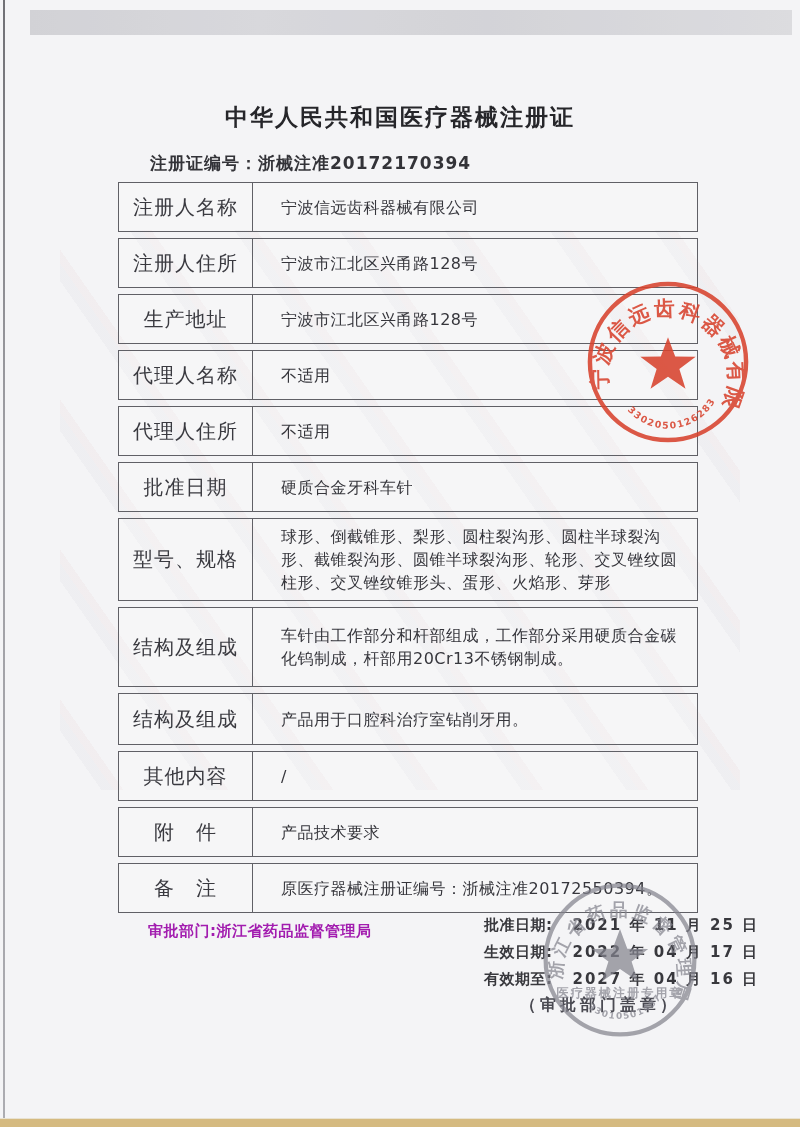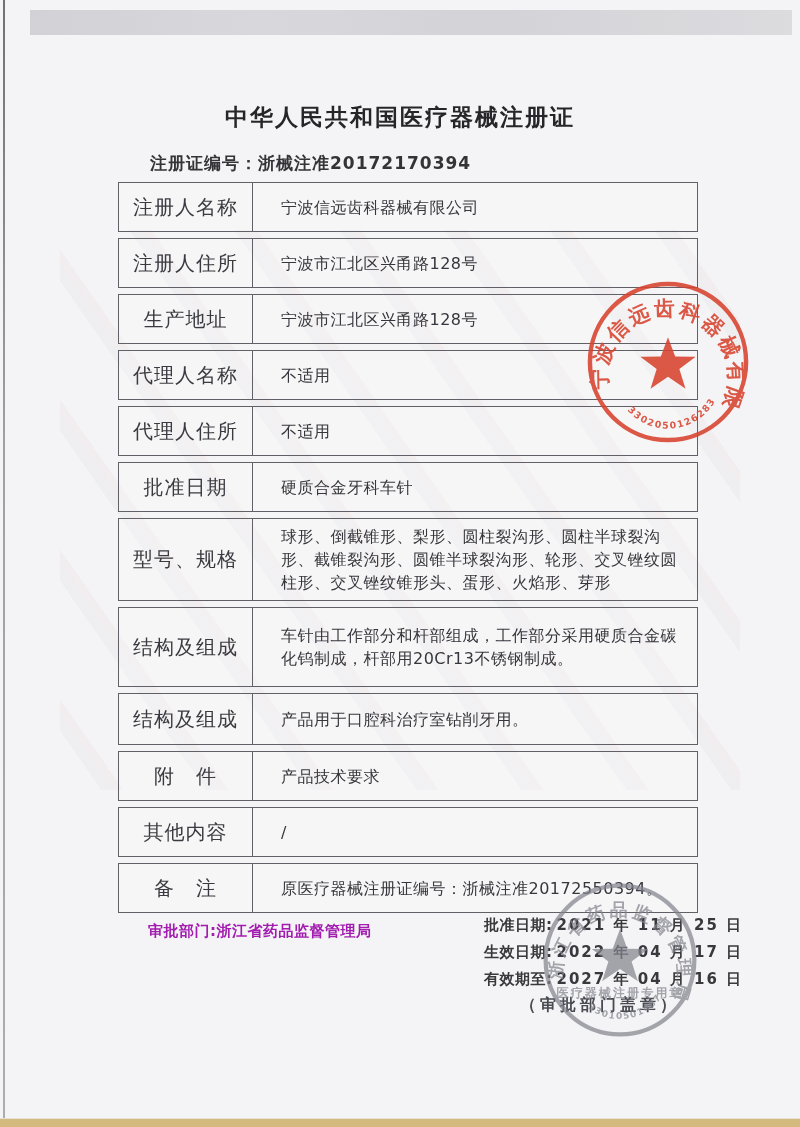--- a/index.html
+++ b/index.html
@@ -73,21 +73,21 @@
   
   .footer-dept {
     position:absolute; left:148px; top:922px;
     font-size:15px; font-weight:600; letter-spacing:.5px; color:#a21caf;
   }
   .dates {
     position:absolute; left:484px; top:916px; width:230px;
     font-size:15px; font-weight:600; color:#38383d;
   }
   .date-line { display:flex; margin-bottom:8px; letter-spacing:.5px; }
-  .date-line .dl { margin-right:4px; white-space:nowrap; }
+  .date-line .dl { margin-right:20px; white-space:nowrap; }
   .date-line .dv { letter-spacing:2px; white-space:nowrap; }
   .seal-note {
     position:absolute; left:520px; top:995px;
     font-size:16px; font-weight:600; letter-spacing:4px; color:#4a4a52;
   }
   
   .stamp { position:absolute; pointer-events:none; }
   .stamp-company { left:584px; top:278px; width:168px; height:168px; opacity:.88; }
   .stamp-authority { left:540px; top:880px; width:160px; height:160px; opacity:.72; }
 </style>
@@ -134,26 +134,26 @@
     </div>
     <div class="row h-comp">
       <div class="label">结构及组成</div>
       <div class="value">车针由工作部分和杆部组成，工作部分采用硬质合金碳化钨制成，杆部用20Cr13不锈钢制成。</div>
     </div>
     <div class="row h-mid">
       <div class="label">结构及组成</div>
       <div class="value">产品用于口腔科治疗室钻削牙用。</div>
     </div>
     <div class="row h-std">
+      <div class="label">其他内容</div>
+      <div class="value">/</div>
+    </div>
+    <div class="row h-std">
       <div class="label">附　件</div>
       <div class="value">产品技术要求</div>
-    </div>
-    <div class="row h-std">
-      <div class="label">其他内容</div>
-      <div class="value">/</div>
     </div>
     <div class="row h-std">
       <div class="label">备　注</div>
       <div class="value">原医疗器械注册证编号：浙械注准20172550394。</div>
     </div>
   </div>
 
   <div class="footer-dept">审批部门:浙江省药品监督管理局</div>
 
   <div class="dates">

